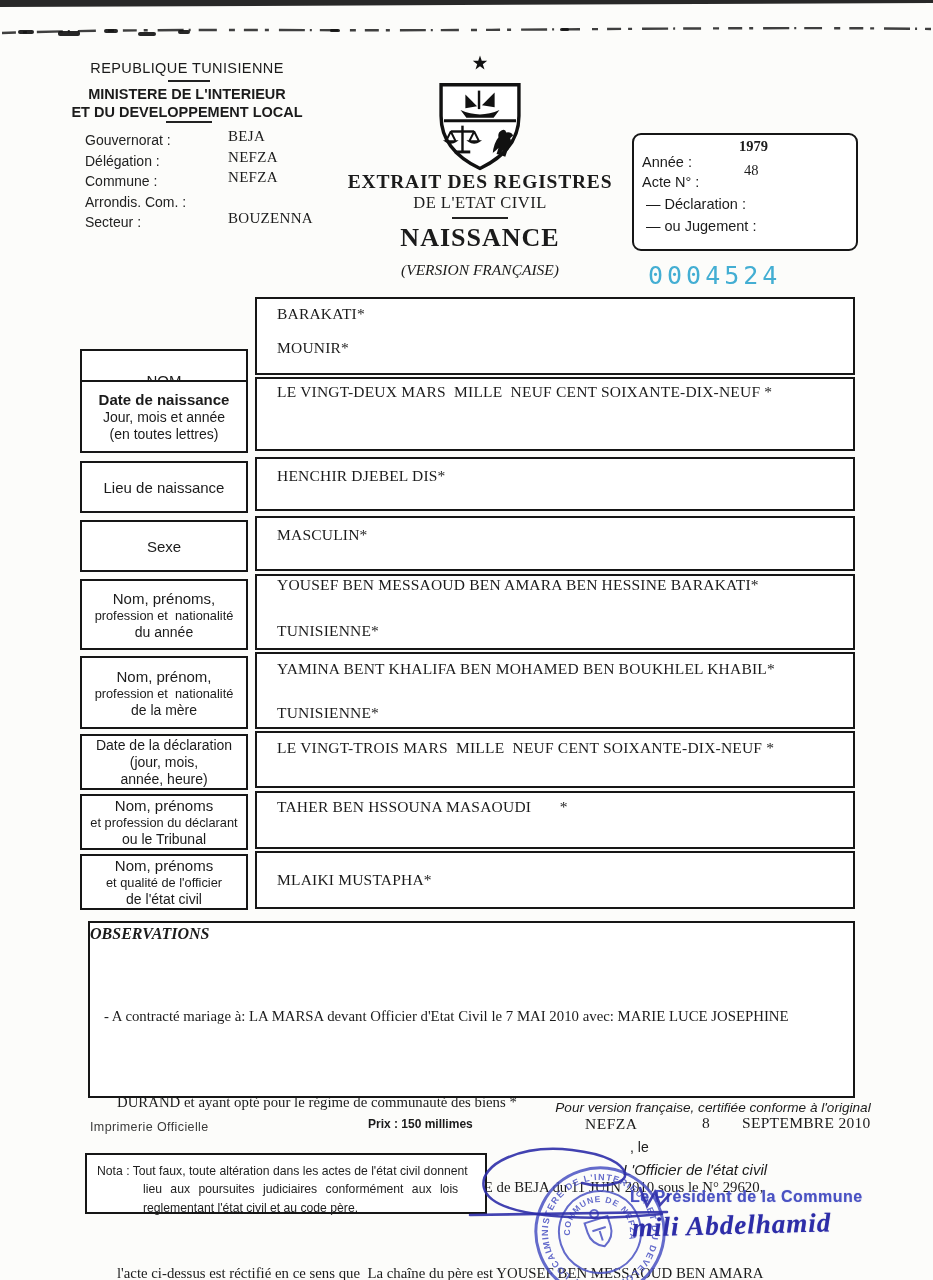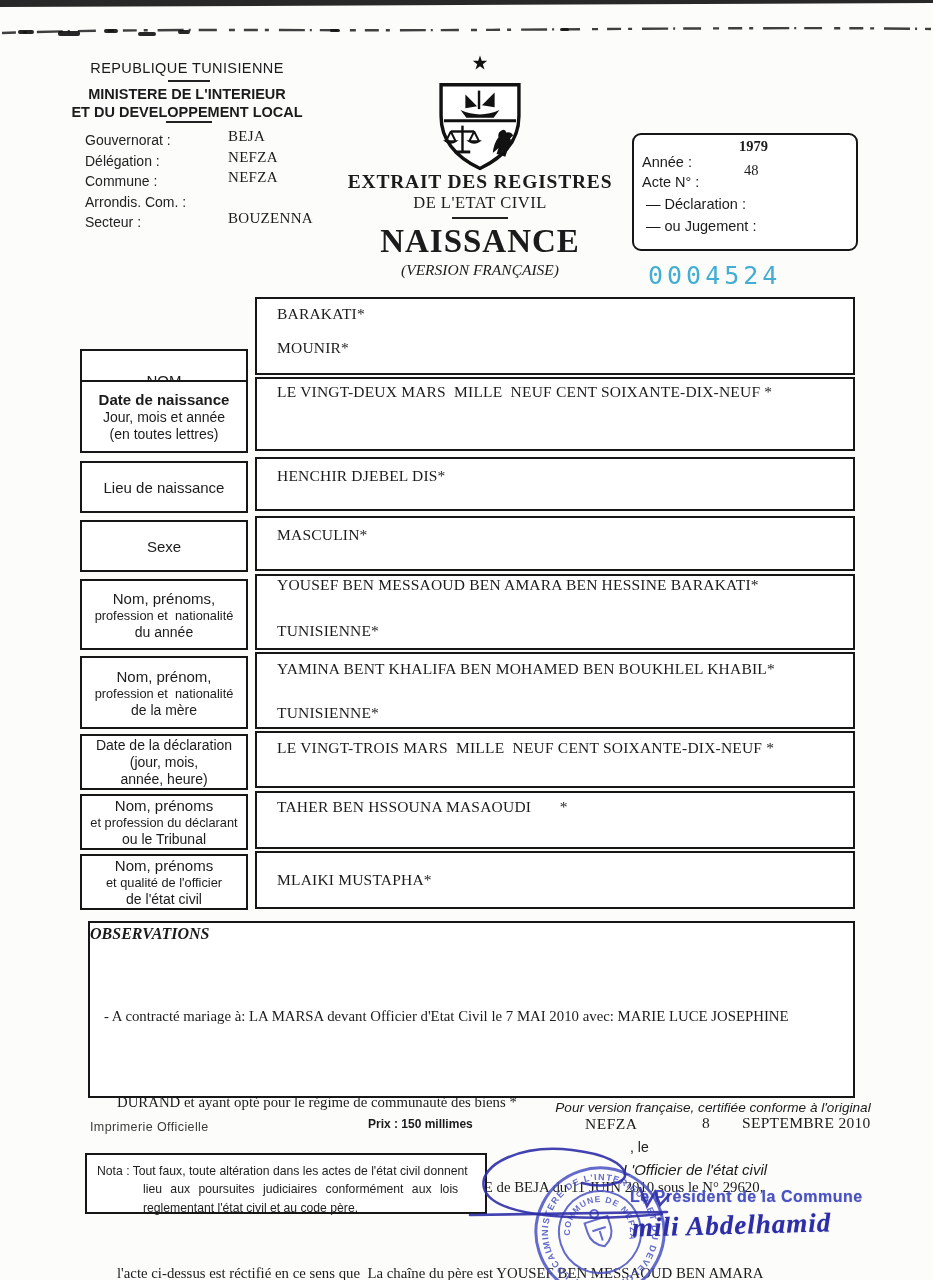--- a/index.html
+++ b/index.html
@@ -21,21 +21,21 @@
   .admin{left:85px; top:132px; width:260px;}
   .admin-row{display:flex; height:20.5px; align-items:flex-start;}
   .admin-label{width:143px; font-size:14px; color:#222;}
   .admin-value{font-family:"Liberation Serif", serif; font-size:15px; margin-top:-4px; letter-spacing:.3px;}
 
   
   .emblem{left:407px; top:53px; width:146px; height:120px;}
   .extract1{left:320px; top:171px; width:320px; font-size:19.5px; font-weight:bold; letter-spacing:.8px; text-align:center; font-family:"Liberation Serif", serif;}
   .extract2{left:320px; top:193px; width:320px; font-size:16.5px; letter-spacing:.5px; text-align:center; font-family:"Liberation Serif", serif;}
   .rule-c{left:452px; top:217px; width:56px; height:2px; background:#222;}
-  .doc-type{left:320px; top:223px; width:320px; font-size:33px; font-weight:bold; letter-spacing:1px; text-align:center; font-family:"Liberation Serif", serif;}
+  .doc-type{left:320px; top:223px; width:320px; font-size:26px; font-weight:bold; letter-spacing:1px; text-align:center; font-family:"Liberation Serif", serif;}
   .doc-sub{left:320px; top:261px; width:320px; font-size:15.5px; font-style:italic; text-align:center; font-family:"Liberation Serif", serif;}
 
   
   .act-box{left:632px; top:133px; width:222px; height:114px; border:2px solid #161616; border-radius:9px; background:#fff;}
   .act-box .fld{position:absolute; font-size:14.5px;}
   .act-year-v{left:105px; top:3px; font-family:"Liberation Serif", serif; font-size:16px;font-weight:bold;}
   .act-year-l{left:8px; top:19px;}
   .act-no-v{left:110px; top:27px; font-family:"Liberation Serif", serif; font-size:16px;}
   .act-no-l{left:8px; top:39px;}
   .act-dec{left:12px; top:61px;}

